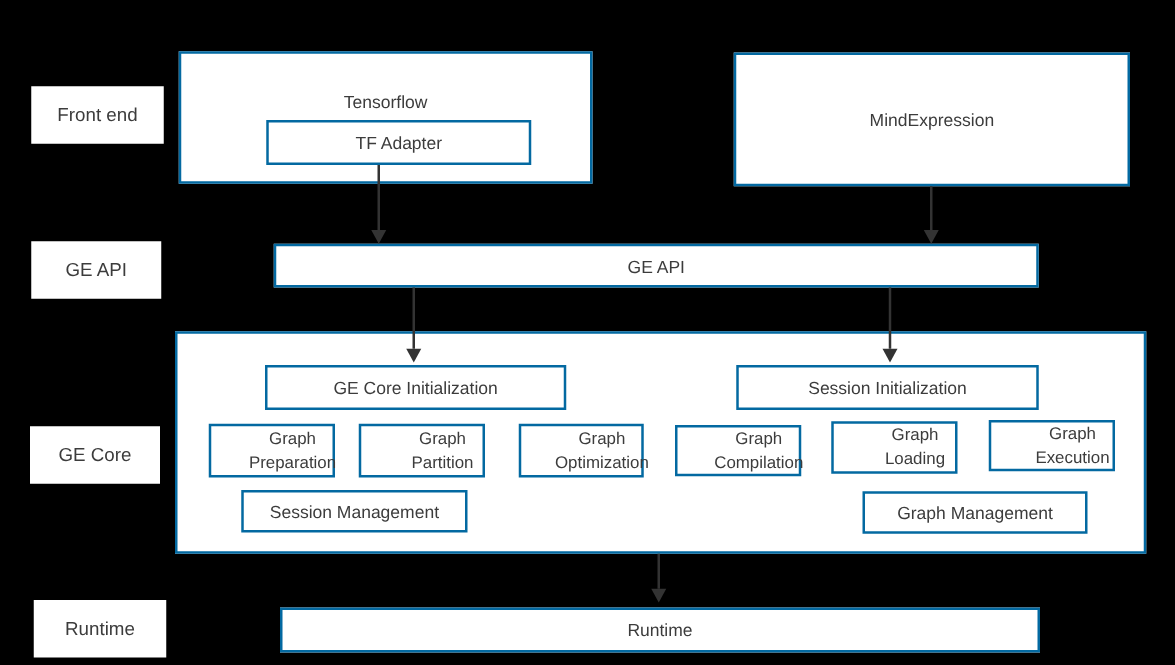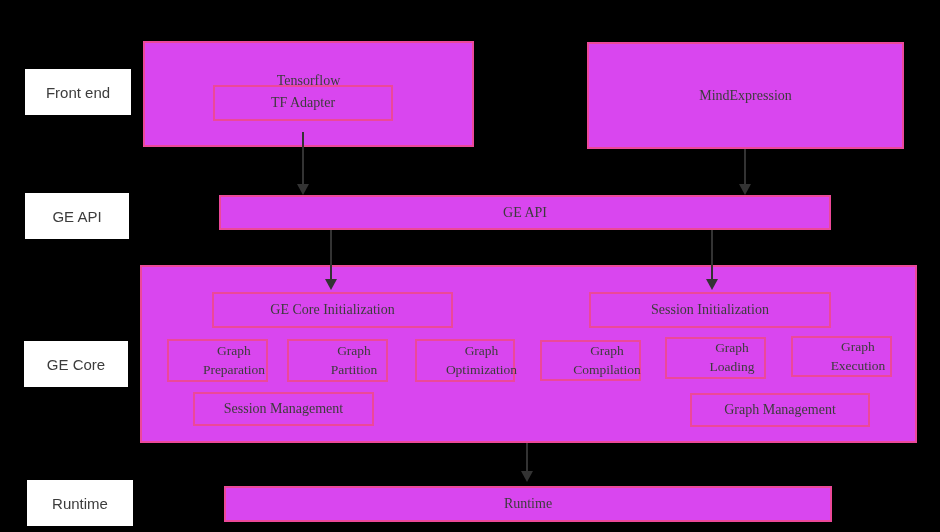--- a/index.html
+++ b/index.html
@@ -19,26 +19,25 @@
   
   .rlabel {
     position: absolute;
     background: #ffffff;
     display: flex; align-items: center; justify-content: center;
     font-size: 15px;
   }
   
   .box {
     position: absolute;
-    background: #d946ef;
-    border: 2px solid #ec4899;
+    background: #ffffff;
+    border: 2px solid #0369a1;
     display: flex; align-items: center; justify-content: center;
     text-align: center;
     font-size: 14px;
-    font-family: Liberation Serif, serif;
   }
   .container-box { justify-content: flex-start; align-items: flex-start; }
   .module { font-size: 13.5px; line-height: 1.4; white-space: pre-line; padding-left: 33px; }
   .tf-title {
     position: absolute; left: 0; right: 0; top: 30px;
     text-align: center; font-size: 14px;
   }
   
   .arrow { position: absolute; width: 12px; }
   .arrow .stem {
@@ -58,21 +57,21 @@
 
 <div class="canvas">
 
   <div class="rlabel" style="left:25px; top:51px; width:106px; height:46px;">Front end</div>
   <div class="rlabel" style="left:25px; top:175px; width:104px; height:46px;">GE API</div>
   <div class="rlabel" style="left:24px; top:323px; width:104px; height:46px;">GE Core</div>
   <div class="rlabel" style="left:27px; top:462px; width:106px; height:46px;">Runtime</div>
 
   <div class="box container-box" style="left:143px; top:23px; width:331px; height:106px;">
     <div class="tf-title">Tensorflow</div>
-    <div class="box" style="left:68px; top:42px; width:180px; height:36px;">TF Adapter</div>
+    <div class="box" style="left:68px; top:53px; width:212px; height:36px;">TF Adapter</div>
   </div>
 
   <div class="box" style="left:587px; top:24px; width:317px; height:107px;">MindExpression</div>
 
   <div class="box" style="left:219px; top:177px; width:612px; height:35px;">GE API</div>
 
   <div class="box container-box" style="left:140px; top:247px; width:777px; height:178px;"></div>
 
   <div class="box" style="left:212px; top:274px; width:241px; height:36px;">GE Core Initialization</div>
   <div class="box" style="left:589px; top:274px; width:242px; height:36px;">Session Initialization</div>

